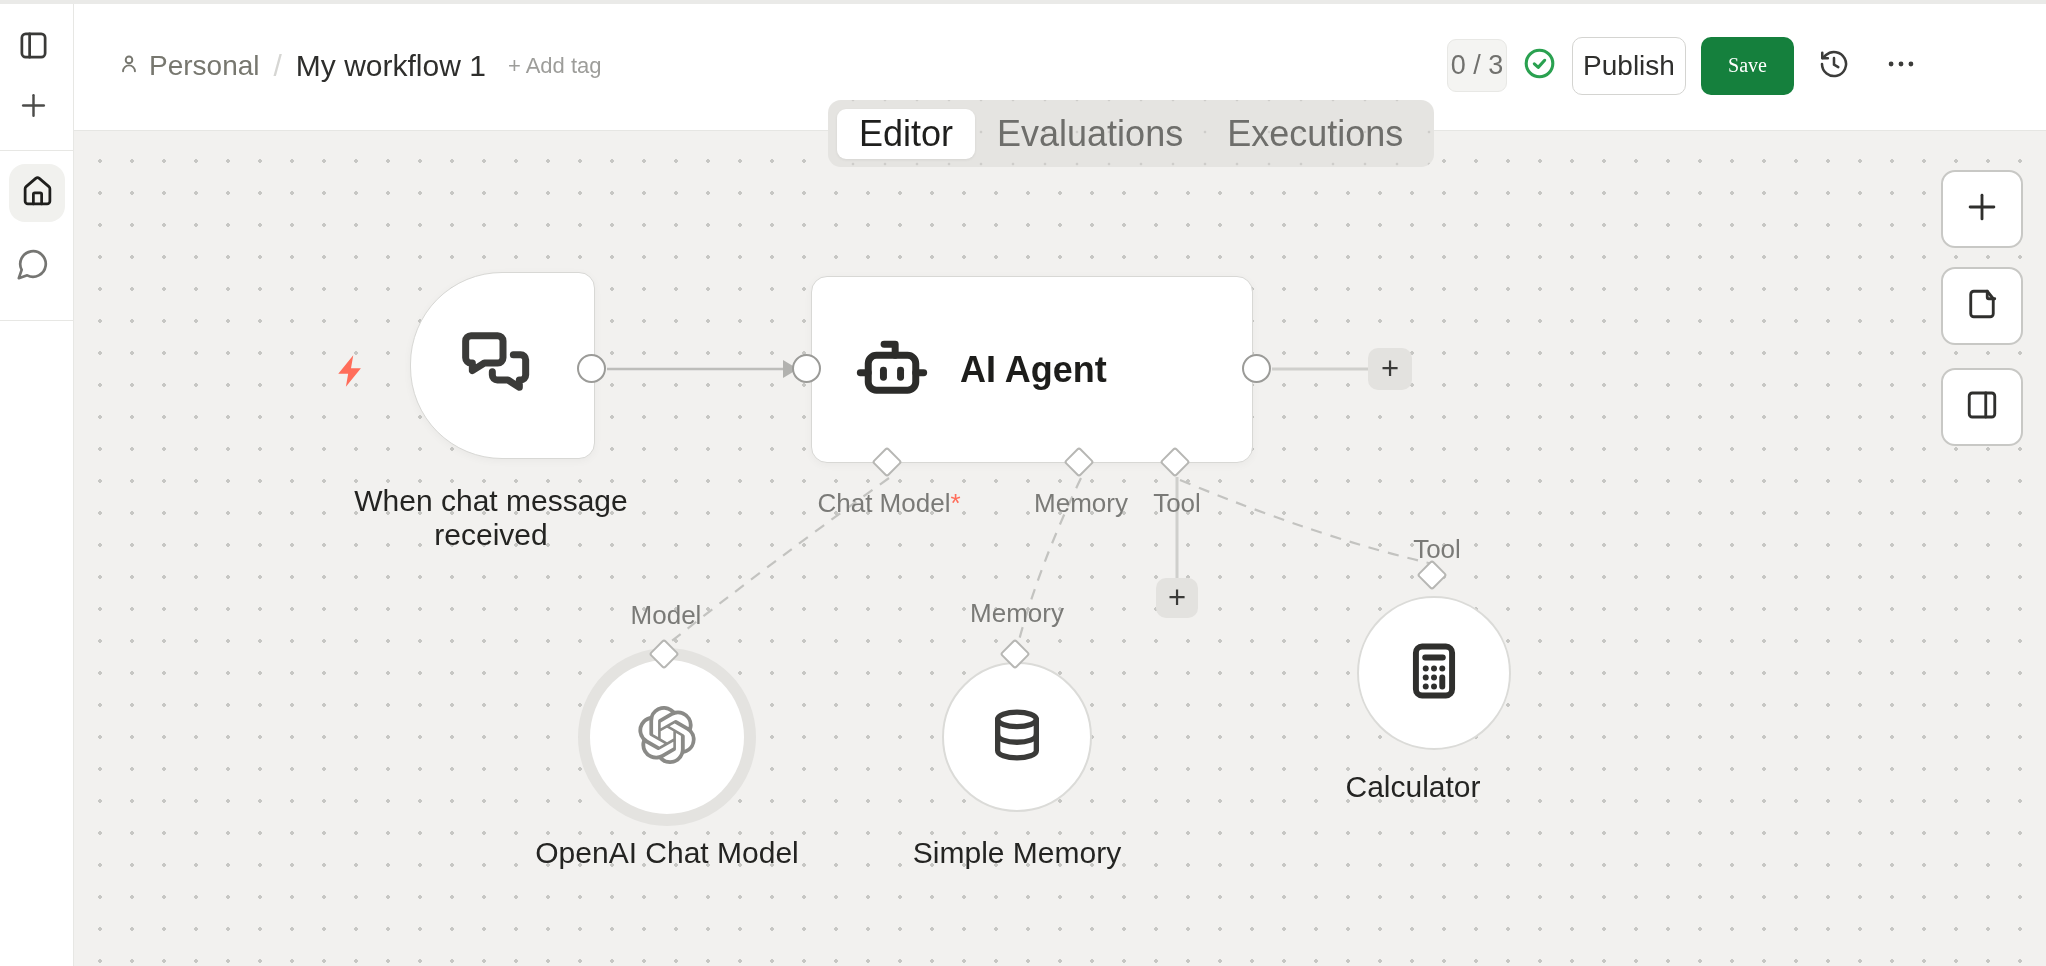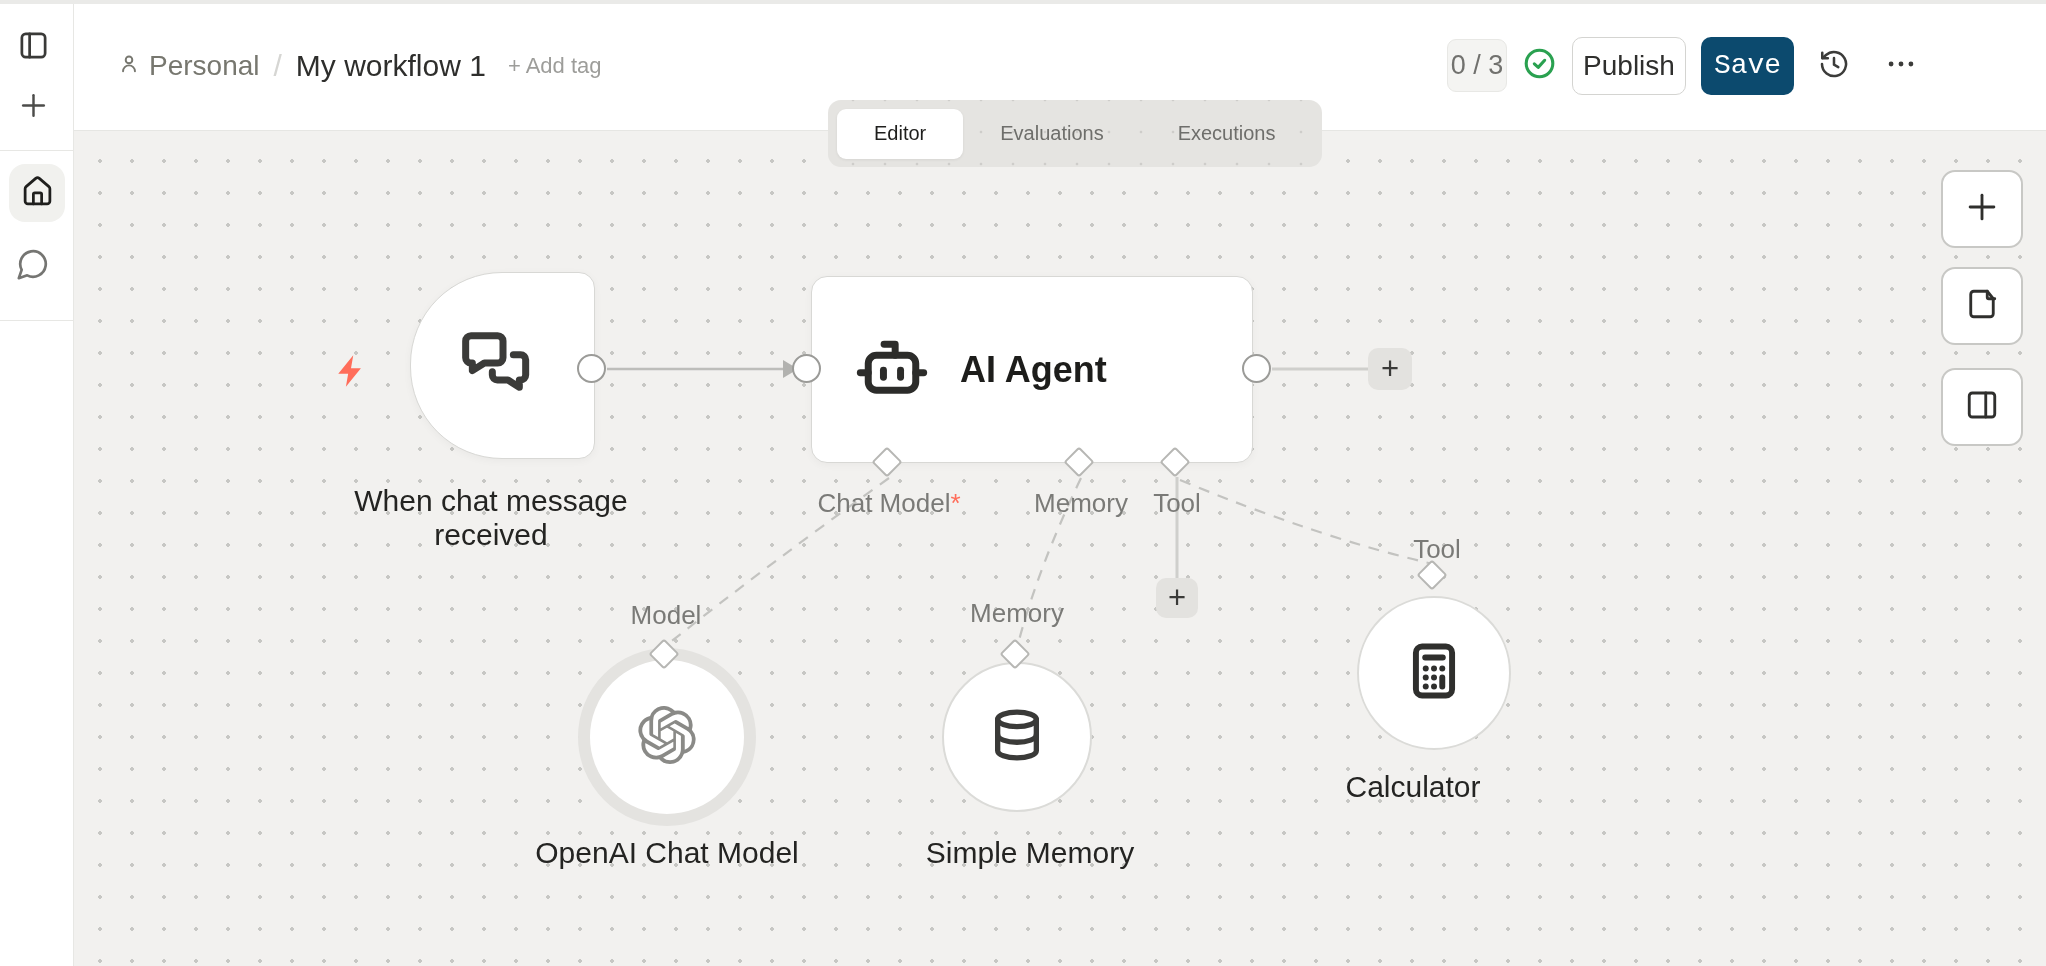--- a/index.html
+++ b/index.html
@@ -18,28 +18,28 @@
   .header { position:absolute; left:74px; top:0; width:1972px; height:131px; background:#fff; border-bottom:1px solid #e6e6e3; z-index:4; }
   .breadcrumb { position:absolute; left:44px; top:0; height:131px; display:flex; align-items:center; gap:14px; }
   .crumb-project { display:flex; align-items:center; gap:9px; color:#77776f; font-size:28px; cursor:pointer; }
   .crumb-sep { color:#d6d6d3; font-size:30px; font-weight:300; }
   .crumb-name { color:#2e2e2c; font-size:30px; font-weight:500; cursor:text; }
   .add-tag { color:#9d9d9a; font-size:22px; margin-left:8px; cursor:pointer; }
   .header-right { position:absolute; right:128px; top:0; height:131px; display:flex; align-items:center; }
   .counter-badge { width:60px; height:53px; background:#f4f4f2; border:1.5px solid #e8e8e5; border-radius:9px; display:flex; align-items:center; justify-content:center; font-size:27px; color:#71716e; }
   .check-wrap { margin-left:17px; display:flex; align-items:center; }
   .btn-publish { margin-left:17px; width:114px; height:58px; background:#fff; border:1.5px solid #d4d4d1; border-radius:10px; font-size:28px; color:#2f2f2d; font-family:inherit; cursor:pointer; }
-  .btn-save { margin-left:15px; width:93px; height:58px; background:#0c4a6e; border:none; border-radius:10px; font-size:28px; color:#fff; font-family:Liberation Mono, monospace; cursor:pointer; }
+  .btn-save { margin-left:15px; width:93px; height:58px; background:#15803d; border:none; border-radius:10px; font-size:20px; color:#fff; font-family:Liberation Serif, serif; cursor:pointer; }
   .hist-wrap { margin-left:24px; display:flex; cursor:pointer; }
   .dots-wrap { margin-left:34px; display:flex; cursor:pointer; }
 
   
   .tabbar { position:absolute; left:828px; top:100px; height:67px; background:#e5e4e1; border-radius:13px; display:flex; align-items:center; padding:0 9px; z-index:6;
             background-image:radial-gradient(circle, #cecdca 1.5px, transparent 1.6px); background-size:32px 32px; background-position:9px 16px; }
-  .tab { height:50px; display:flex; align-items:center; justify-content:center; font-size:20px; color:#6e6e6b; padding:0 37px; cursor:pointer; border-radius:9px; }
+  .tab { height:50px; display:flex; align-items:center; justify-content:center; font-size:36px; color:#6e6e6b; padding:0 22px; cursor:pointer; border-radius:9px; }
   .tab.active { background:#fff; color:#1f1f1d; font-weight:500; box-shadow:0 1px 3px rgba(0,0,0,0.07); }
 
   
   .canvas { position:absolute; left:74px; top:131px; width:1972px; height:835px; background-color:#f2f1ef;
             background-image:radial-gradient(circle, #c7c7c4 1.6px, transparent 1.7px); background-size:32px 32px; background-position:10px 14px; z-index:1; }
 
   .wires { position:absolute; left:0; top:0; width:2046px; height:966px; pointer-events:none; z-index:2; }
 
   .node { position:absolute; background:#fff; border:1.5px solid #d8d8d5; box-shadow:0 2px 8px rgba(0,0,0,0.04); z-index:3; cursor:pointer; }
   .node-trigger { left:410px; top:272px; width:185px; height:187px; border-radius:92px 16px 16px 92px; display:flex; align-items:center; justify-content:center; padding-right:14px; }
@@ -236,21 +236,21 @@
   <span>
     <svg width="58" height="60" viewBox="0 0 24 24" fill="none" stroke="#3a3a38" stroke-width="2.2" stroke-linecap="round" stroke-linejoin="round">
         <ellipse cx="12" cy="5.5" rx="8" ry="3"></ellipse>
         <path d="M4 5.5v13c0 1.66 3.58 3 8 3s8-1.34 8-3v-13"></path>
         <path d="M4 12c0 1.66 3.58 3 8 3s8-1.34 8-3"></path>
       </svg>
   </span>
 </div>
 <div class="diamond" style="left:1004px; top:643px;"></div>
 <div class="canvas-label port-label" style="left:1017px; top:598px;">Memory</div>
-<div class="canvas-label node-label" style="left:1017px; top:836px;margin-left:13px;">Simple Memory</div>
+<div class="canvas-label node-label" style="left:1017px; top:836px;">Simple Memory</div>
 
 <div class="subnode subnode-calc">
   <span>
     <svg width="62" height="64" viewBox="0 0 24 24" fill="none" stroke="#2f2f2d" stroke-width="2.3" stroke-linecap="round" stroke-linejoin="round">
         <rect x="5" y="2.5" width="14" height="19" rx="2.4"></rect>
         <line x1="8.6" y1="6.8" x2="15.4" y2="6.8"></line>
         <path d="M8.8 11h.01"></path>
         <path d="M12 11h.01"></path>
         <path d="M15.2 11h.01"></path>
         <path d="M8.8 14.5h.01"></path>

